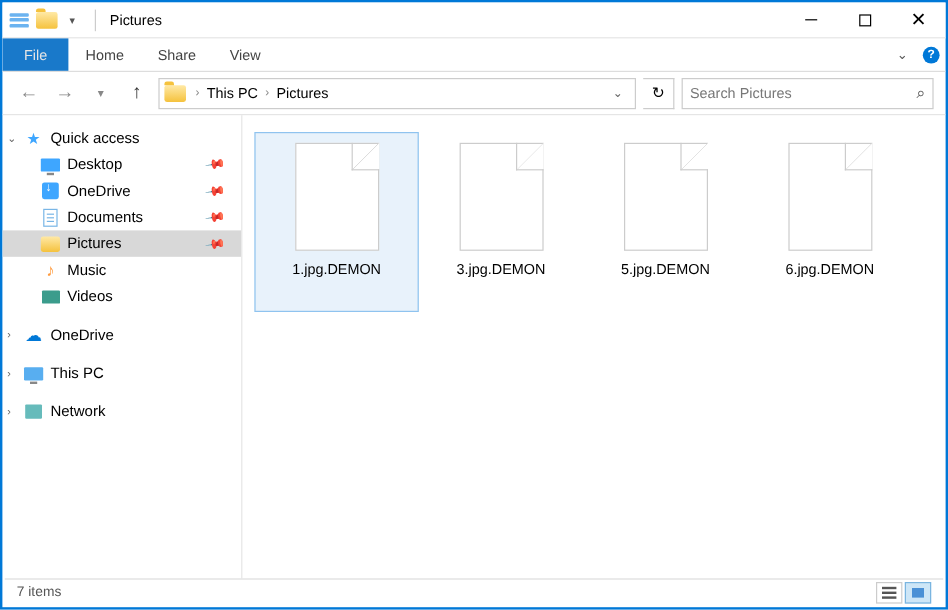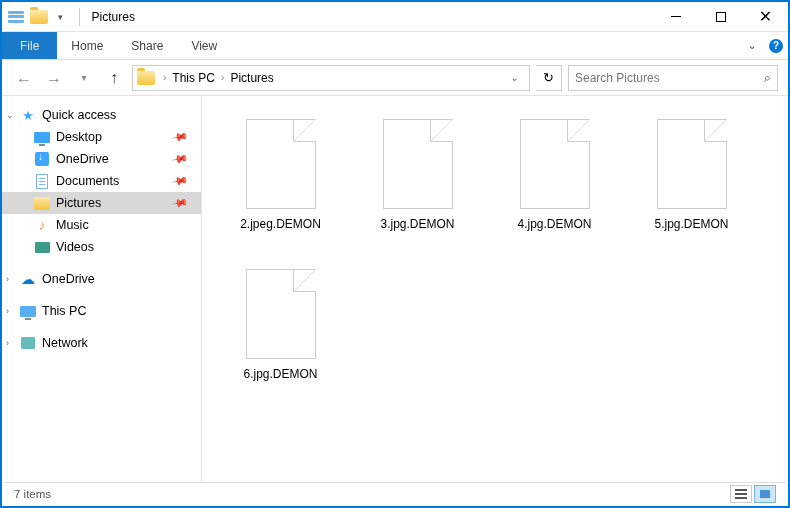--- a/index.html
+++ b/index.html
@@ -214,31 +214,27 @@
         <span class="chev">›</span>
         <span class="ico">
             <span class="ico-net"></span>
           </span>
         <span>Network</span>
       </div>
     </div>
   </div>
 
   <div class="content" id="file-pane">
+      <div class="file sel">
+        <div class="file-icon"></div>
+        <div class="file-name">1.jpg.DEMON</div>
+      </div>
       <div class="file">
         <div class="file-icon"></div>
-        <div class="file-name">2.jpeg.DEMON</div>
-      </div>
-      <div class="file">
-        <div class="file-icon"></div>
         <div class="file-name">3.jpg.DEMON</div>
-      </div>
-      <div class="file">
-        <div class="file-icon"></div>
-        <div class="file-name">4.jpg.DEMON</div>
       </div>
       <div class="file">
         <div class="file-icon"></div>
         <div class="file-name">5.jpg.DEMON</div>
       </div>
       <div class="file">
         <div class="file-icon"></div>
         <div class="file-name">6.jpg.DEMON</div>
       </div>
     </div>

